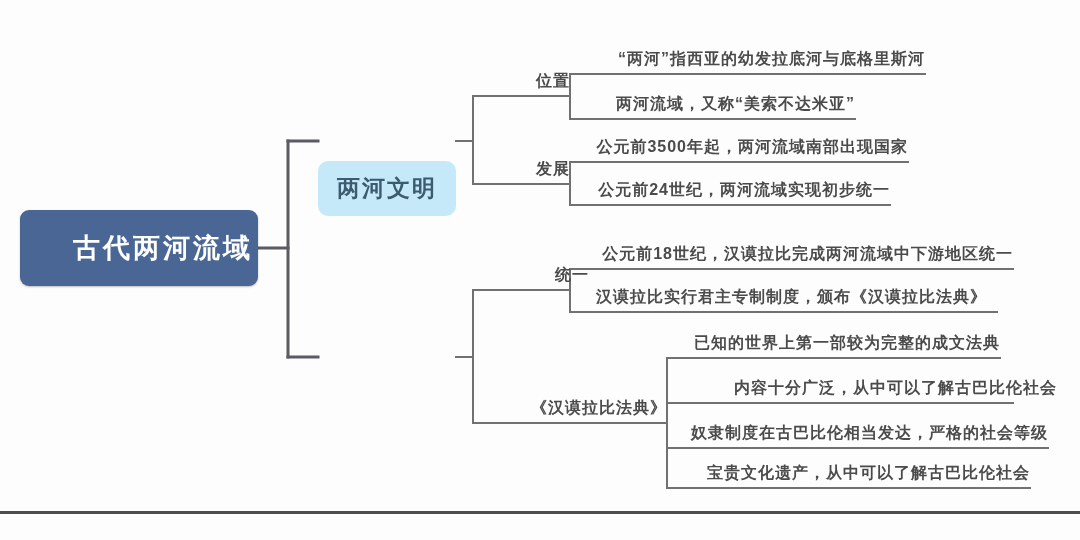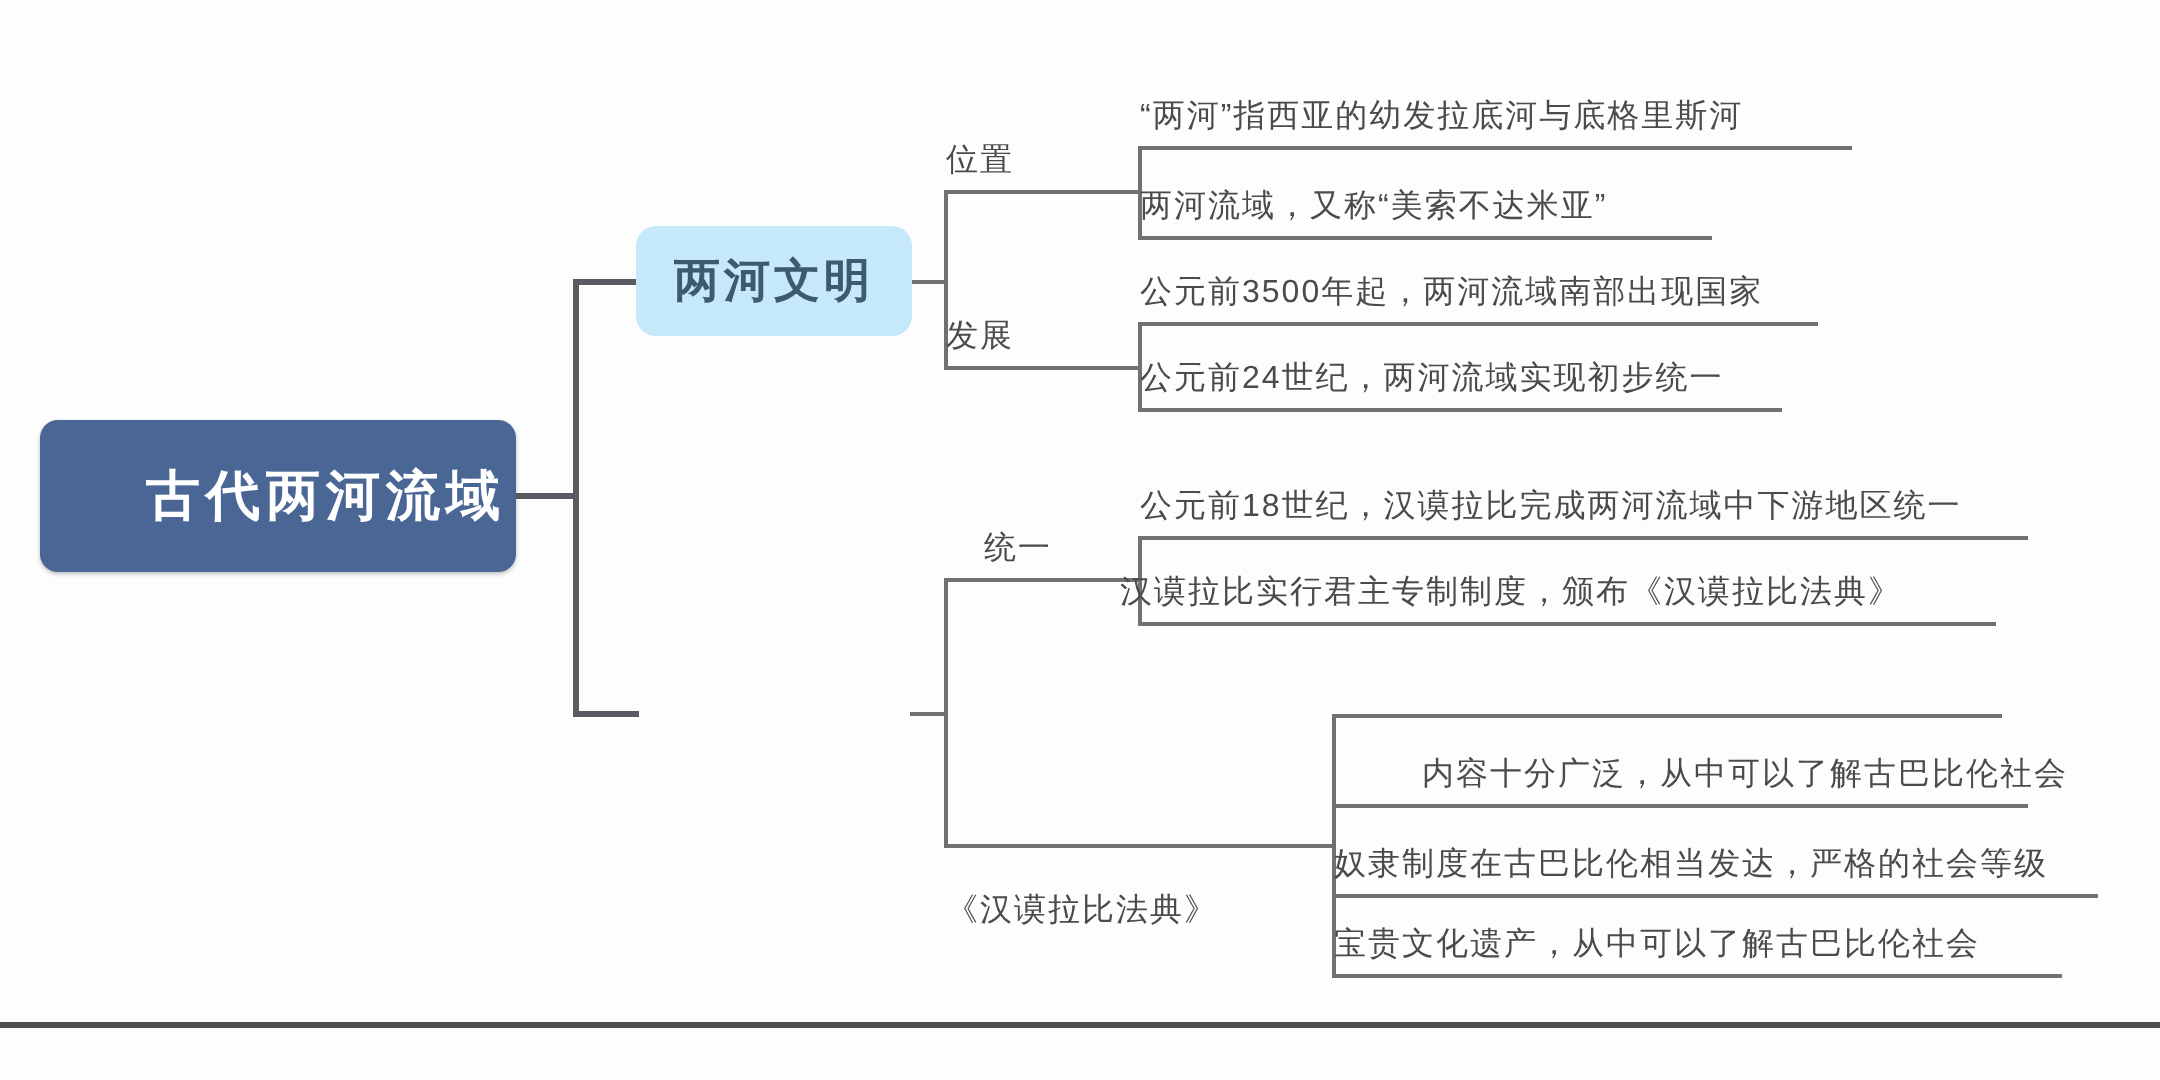--- a/index.html
+++ b/index.html
@@ -12,27 +12,27 @@
   .node{position:absolute;display:flex;align-items:center;justify-content:center;box-sizing:border-box;}
   .root-node{
     left:20px;top:210px;width:238px;height:76px;
     background:#4a6695;border-radius:9px;
     color:#ffffff;font-size:27px;font-weight:bold;letter-spacing:3px;
     box-shadow:0 1px 2px rgba(0,0,0,.25);
     padding-left:48px;
   }
   .branch-node{
     width:138px;height:55px;background:#c5e9f8;border-radius:10px;
-    color:#3d5b6e;font-size:23px;font-weight:bold;letter-spacing:2px;
+    color:#3d5b6e;font-size:23px;font-weight:bold;letter-spacing:2px;margin-top:48px;
   }
   .branch-1{left:318px;top:113px;}
   .branch-2{left:318px;top:330px;}
   .lbl{
-    position:absolute;text-align:left;color:#4b4b4b;
-    font-size:16px;font-weight:400;letter-spacing:1px;line-height:22px;height:22px;
+    position:absolute;text-align:right;color:#4b4b4b;
+    font-size:16px;font-weight:700;letter-spacing:1px;line-height:22px;height:22px;
     white-space:nowrap;
   }
   .divider{position:absolute;left:0;top:511px;width:1080px;height:3px;background:#4e4e4e;}
 </style>
 </head>
 <body>
 
 <div class="canvas">
 
   <svg class="wires" viewBox="0 0 1080 540" xmlns="http://www.w3.org/2000/svg">
@@ -73,30 +73,31 @@
     </g>
   </svg>
 
   <div class="node root-node">古代两河流域</div>
 
   <div class="node branch-node branch-1">两河文明</div>
 
   <div class="lbl" style="left:473px;width:97px;top:70px;">位置</div>
   <div class="lbl" style="left:473px;width:97px;top:158px;">发展</div>
   <div class="lbl" style="left:492px;width:97px;top:264px;">统一</div>
-  <div class="lbl" style="left:473px;width:194px;top:397px;margin-top:48px;">《汉谟拉比法典》</div>
+  <div class="lbl" style="left:473px;width:194px;top:397px;">《汉谟拉比法典》</div>
 
   <div class="lbl" style="left:570px;width:355px;top:48px;">“两河”指西亚的幼发拉底河与底格里斯河</div>
   <div class="lbl" style="left:570px;width:285px;top:93px;">两河流域，又称“美索不达米亚”</div>
 
   <div class="lbl" style="left:570px;width:338px;top:136px;">公元前3500年起，两河流域南部出现国家</div>
   <div class="lbl" style="left:570px;width:320px;top:179px;">公元前24世纪，两河流域实现初步统一</div>
 
   <div class="lbl" style="left:570px;width:443px;top:243px;">公元前18世纪，汉谟拉比完成两河流域中下游地区统一</div>
   <div class="lbl" style="left:560px;width:427px;top:286px;">汉谟拉比实行君主专制制度，颁布《汉谟拉比法典》</div>
 
+  <div class="lbl" style="left:667px;width:333px;top:332px;">已知的世界上第一部较为完整的成文法典</div>
   <div class="lbl" style="left:667px;width:346px;top:377px;padding-left:44px;">内容十分广泛，从中可以了解古巴比伦社会</div>
   <div class="lbl" style="left:667px;width:381px;top:422px;">奴隶制度在古巴比伦相当发达，严格的社会等级</div>
   <div class="lbl" style="left:667px;width:363px;top:462px;">宝贵文化遗产，从中可以了解古巴比伦社会</div>
 
   <div class="divider"></div>
 
 </div>
 
 </body></html>

